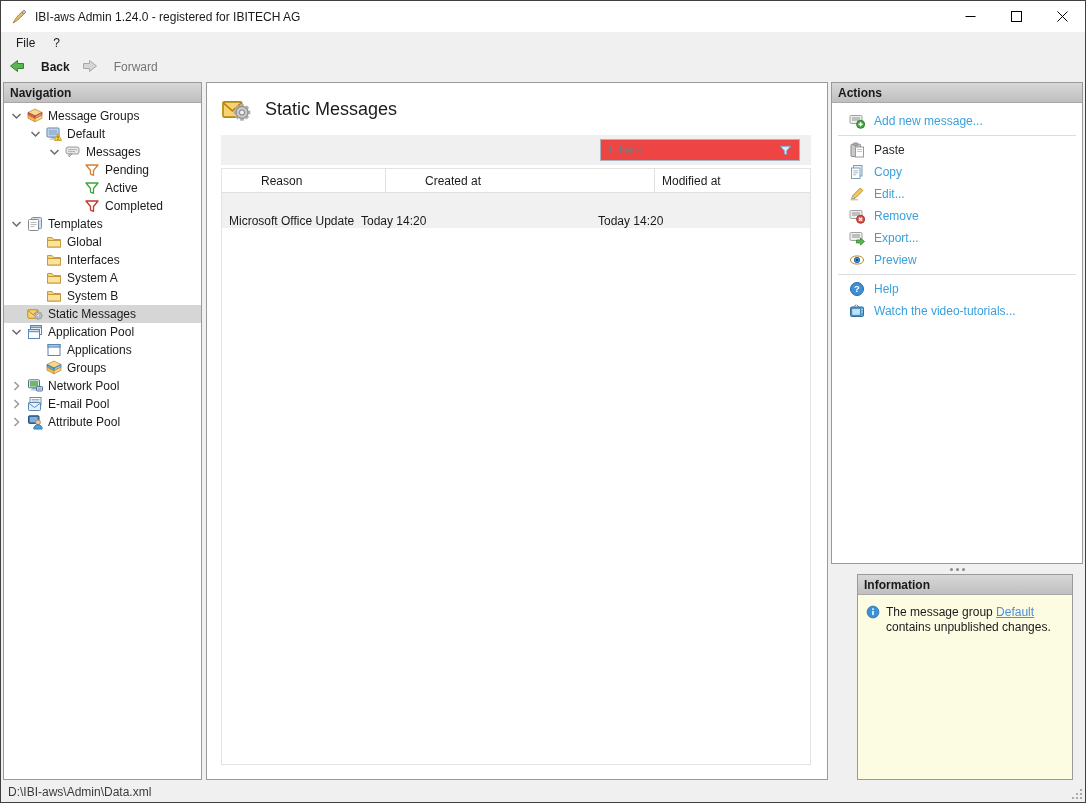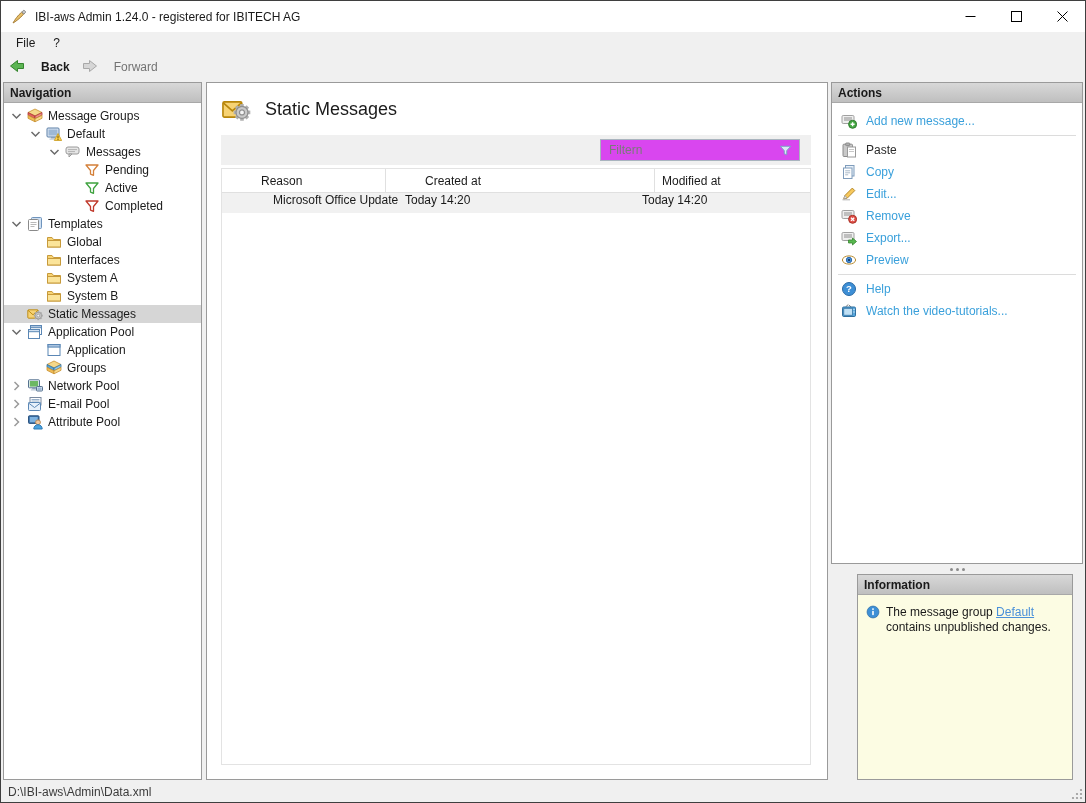--- a/index.html
+++ b/index.html
@@ -40,38 +40,38 @@
   .chev{width:17px;height:16px;flex:none;display:flex;align-items:center;justify-content:center;}
   .ticon{width:16px;height:16px;flex:none;margin:0 5px 0 2px;}
   .tlabel{color:#1a1a1a;}
   
   .main-title{flex:none;height:52px;display:flex;align-items:center;gap:13px;padding-left:13px;}
   .header-icon{width:32px;height:29px;flex:none;}
   .header-icon svg{display:block;width:100%;height:100%;}
   .page-title{font-size:18px;color:#1b1b1b;}
   .main-content{flex:1;margin:0 16px 14px 14px;display:flex;flex-direction:column;min-height:0;}
   .filterbar{flex:none;height:30px;background:#f0f0f0;position:relative;margin-bottom:3px;}
-  .filter-box{position:absolute;right:11px;top:4px;width:200px;height:22px;background:#d946ef;
+  .filter-box{position:absolute;right:11px;top:4px;width:200px;height:22px;background:#ef4444;
     border:1px solid #a9b4be;display:flex;align-items:center;}
   .filter-input{border:none;outline:none;flex:1;min-width:0;padding-left:8px;font:12px "Liberation Sans",sans-serif;color:#333;background:transparent;}
   .filter-input::placeholder{color:#7a7a7a;opacity:1;}
   .filter-funnel{width:15px;height:15px;margin-right:6px;flex:none;}
   .filter-funnel svg{display:block;width:100%;height:100%;}
   .listing{flex:1;border:1px solid #e3e3e3;background:#fff;overflow:hidden;}
   .thead{display:flex;height:24px;border-bottom:1px solid #e0e0e0;}
   .th{display:flex;align-items:center;padding-left:7px;}
   .col-0{width:132px;flex:none;}
   .col-1{width:237px;flex:none;}
   .col-2{flex:1;}
   .th.col-0,.th.col-1{border-right:1px solid #e0e0e0;margin-left:32px;}
-  .trow{display:flex;height:20px;background:#f1f1f1;align-items:flex-start;cursor:default;padding-left:44px;}
+  .trow{display:flex;height:35px;background:#f1f1f1;align-items:flex-end;cursor:default;}
   .td{padding-left:7px;white-space:nowrap;overflow:hidden;}
   
   .actions-list{padding-top:7px;flex:1;overflow:hidden;}
-  .action-item{height:22px;display:flex;align-items:center;padding-left:9px;gap:9px;color:var(--link);cursor:pointer;white-space:nowrap;}
+  .action-item{height:22px;display:flex;align-items:center;padding-left:17px;gap:9px;color:var(--link);cursor:pointer;white-space:nowrap;}
   .action-item.disabled{color:#2b2b2b;cursor:default;}
   .aicon{width:16px;height:16px;flex:none;}
   .action-sep{height:1px;background:#dcdcdc;margin:3px 6px 3px 6px;}
   
   .splitter-h{position:absolute;left:830px;top:563px;width:252px;height:10px;display:flex;
     align-items:center;justify-content:center;gap:3px;cursor:row-resize;}
   .dot{width:3px;height:3px;border-radius:50%;background:#8a8a8a;}
   
   .info-body{flex:1;background:var(--info-bg);padding:10px 8px 8px 8px;line-height:15px;overflow:hidden;}
   .info-icon{float:left;width:14px;height:14px;margin:0 6px 2px 0;}
@@ -342,21 +342,21 @@
         </div>
 
         <div class="tree-item" style="padding-left: 23px;">
           <span class="chev"></span>
           <span class="ticon">
             <svg viewBox="0 0 16 16">
               <rect x="2" y="2.5" width="12" height="11" fill="#fff" stroke="#5b87b5"></rect>
               <rect x="2" y="2.5" width="12" height="2.6" fill="#aac4e0" stroke="#5b87b5"></rect>
             </svg>
           </span>
-          <span class="tlabel">Application</span>
+          <span class="tlabel">Applications</span>
         </div>
 
         <div class="tree-item" style="padding-left: 23px;">
           <span class="chev"></span>
           <span class="ticon">
             <svg viewBox="0 0 16 16">
               <polygon points="8,1 15,4.5 8,8 1,4.5" fill="#f5d88a" stroke="#c89030" stroke-width="0.8"></polygon>
               <polygon points="1,4.5 8,8 8,10.8 1,7.3" fill="#5aa7d8" stroke="#36719a" stroke-width="0.8"></polygon>
               <polygon points="15,4.5 8,8 8,10.8 15,7.3" fill="#8cc4e8" stroke="#36719a" stroke-width="0.8"></polygon>
               <polygon points="1,7.3 8,10.8 8,13.8 1,10.3" fill="#eebb55" stroke="#c89030" stroke-width="0.8"></polygon>

